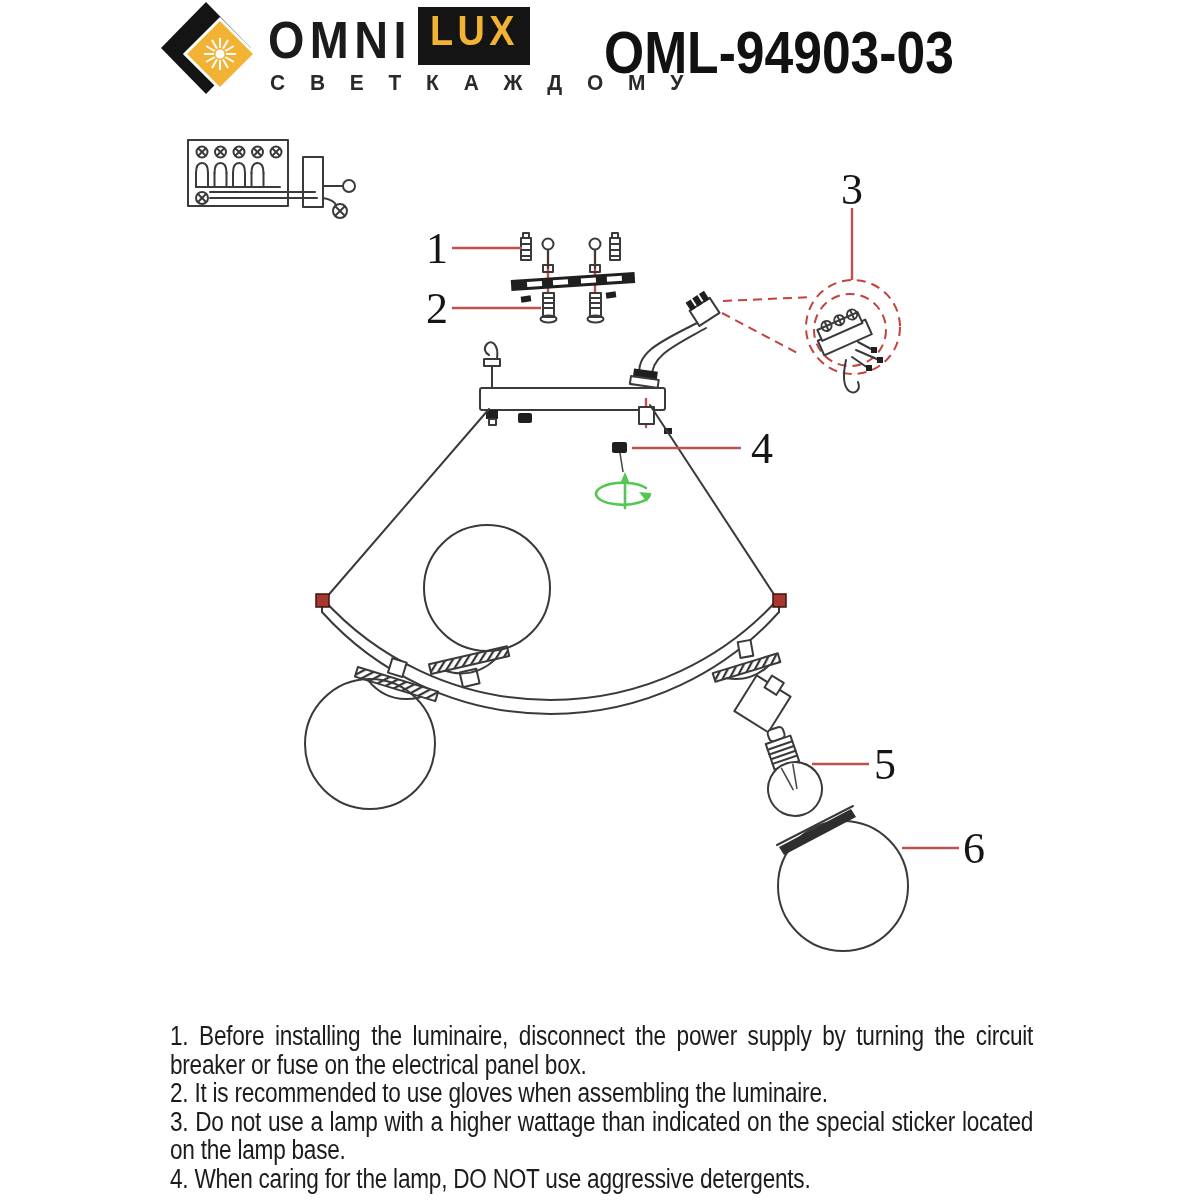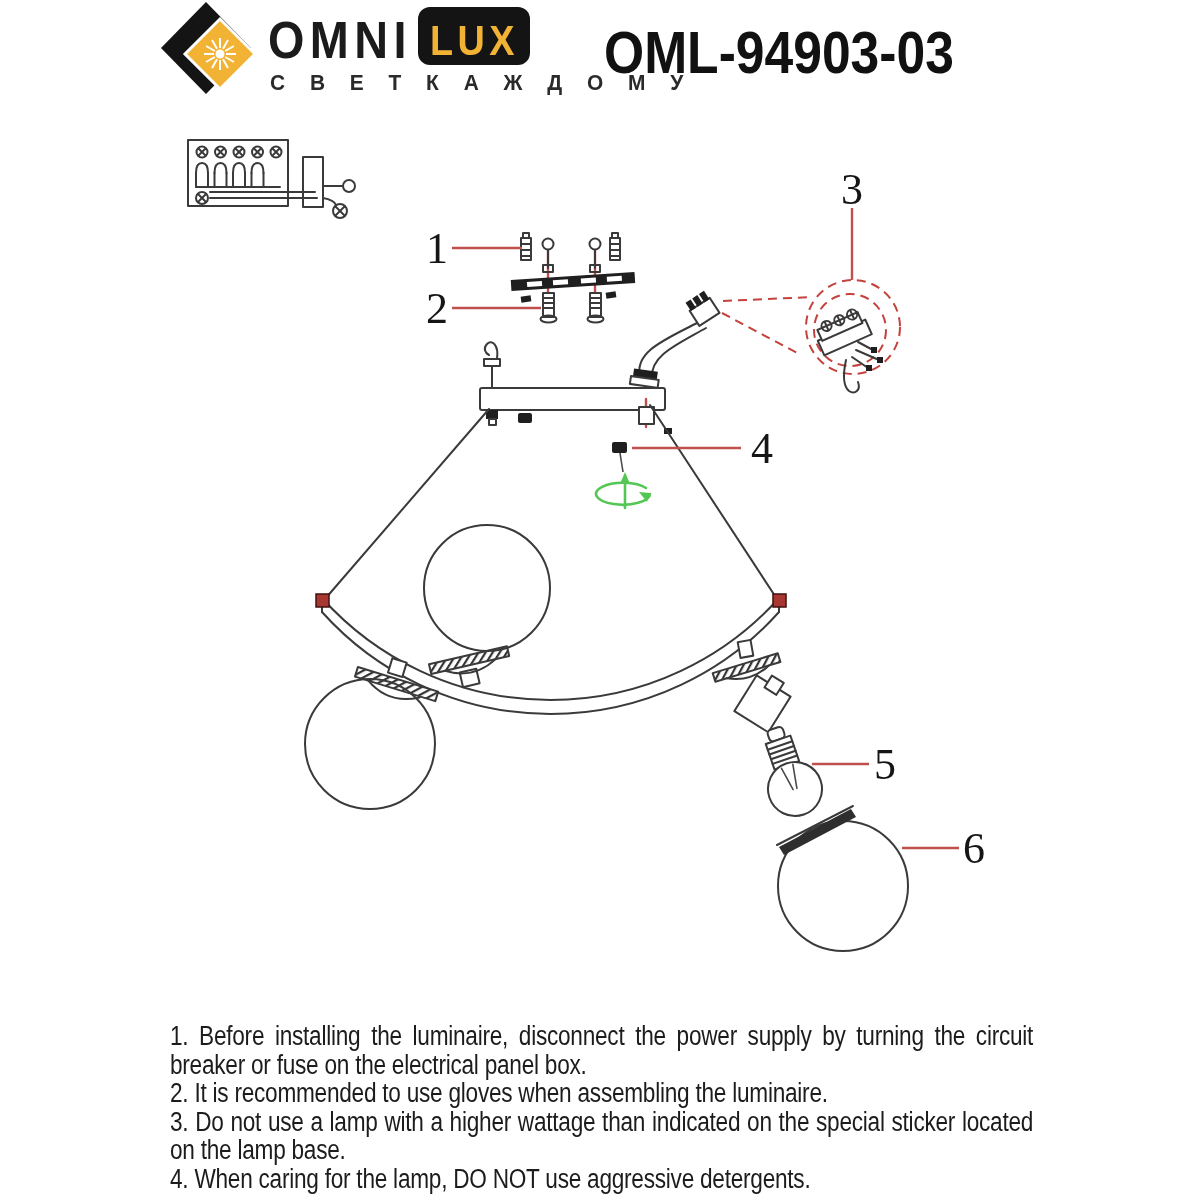--- a/index.html
+++ b/index.html
@@ -2,21 +2,21 @@
 <html style="--leader_red: #c0504d; --dashed_red: #c4423d; --accent_green: #54c654; --brand_yellow: #f2b233; --connector_red: #a83732;"><head>
 <meta charset="utf-8">
 <style>
   html,body{margin:0;padding:0;background:#fff;}
   #page{position:relative;width:1200px;height:1200px;background:#fff;overflow:hidden;
         font-family:"Liberation Sans",sans-serif;}
   
   #brand-word{position:absolute;left:268px;top:10px;font-size:52px;font-weight:700;
               letter-spacing:6px;color:#1b1b1b;transform:scaleX(.9);transform-origin:0 0;}
   #brand-box{position:absolute;left:418px;top:7px;width:112px;height:58px;background:#141414;
-             border-radius:12px;display:flex;align-items:flex-end;justify-content:center;}
+             border-radius:0;display:flex;align-items:flex-start;justify-content:center;}
   #brand-box span{font-size:42px;font-weight:700;letter-spacing:5px;color:var(--brand_yellow,#f2b233);
              transform:scaleX(.9);}
   #brand-tagline{position:absolute;left:270px;top:70px;font-size:22px;font-weight:700;
              letter-spacing:10px;color:#2a2a2a;transform:scaleX(.95);transform-origin:0 0;white-space:nowrap;}
   #model-number{position:absolute;left:604px;top:18px;font-size:60px;font-weight:700;color:#111;
              transform:scaleX(.86);transform-origin:0 0;white-space:nowrap;}
   
   #art{position:absolute;left:0;top:0;width:1200px;height:1200px;}
   .ln{stroke:#3a3a3a;stroke-width:2;fill:none;stroke-linecap:round;stroke-linejoin:round;}
   .thin{stroke:#4a4a4a;stroke-width:1.6;fill:none;}

